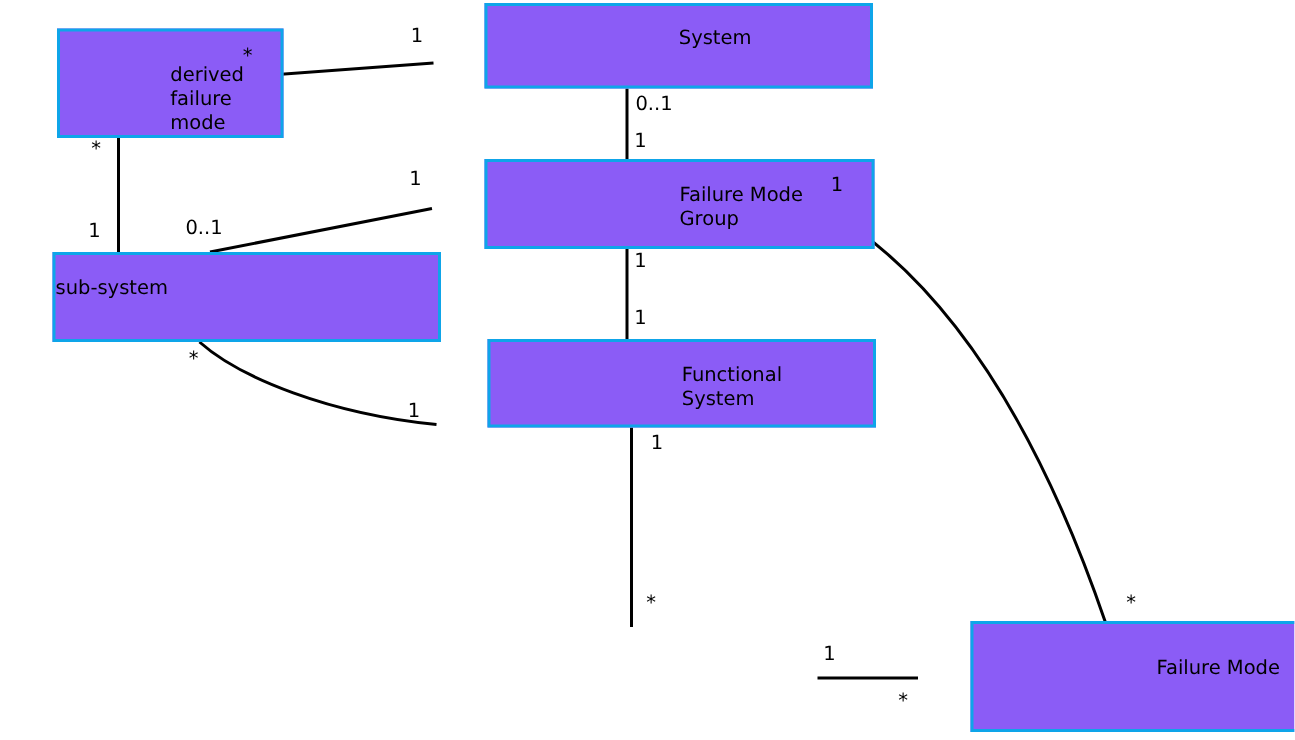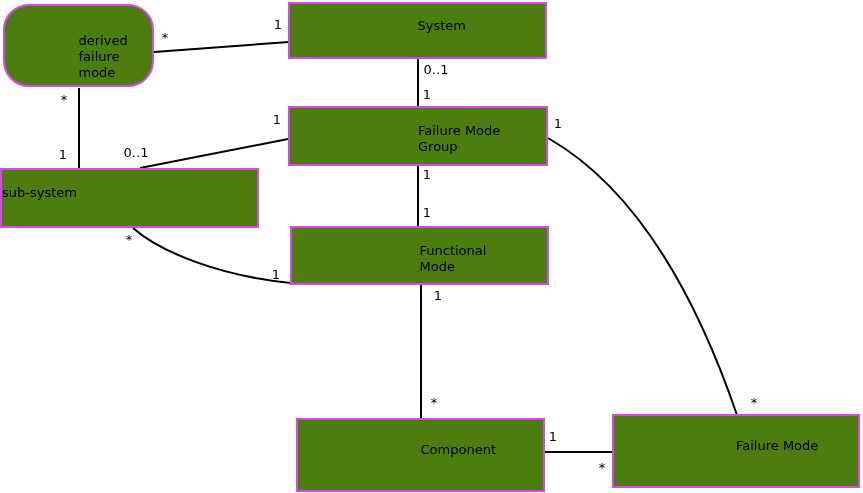--- a/index.html
+++ b/index.html
@@ -18,22 +18,23 @@
   #edge-layer {
     position: absolute;
     left: 0;
     top: 0;
     width: 863px;
     height: 493px;
   }
   .node {
     position: absolute;
     box-sizing: border-box;
-    background: #4d7c0f;
-    border: 2px solid #d946ef;
+    background: #8b5cf6;
+    border: 2px solid #0ea5e9;
+    margin-left: 35px;
   }
   .node-label {
     position: absolute;
     font-size: 13px;
     line-height: 16px;
     color: #000000;
     white-space: pre-line;
   }
   .node-label.from-center {
     left: 50%;
@@ -67,47 +68,44 @@
       <path d="M79 88 L79 168"></path>
       <path d="M288 139 L140 168"></path>
       <path d="M418 166 L418 226"></path>
       <path d="M133 228 C160 252 220 276 291 283"></path>
       <path d="M548 138 Q665 205 737 415"></path>
       <path d="M421 285 L421 418"></path>
       <path d="M545 452 L612 452"></path>
     </g>
   </svg>
 
-  <div class="node" style="left:3px; top:4px; width:151px; height:83px;border-radius:26px;">
+  <div class="node" style="left:3px; top:19px; width:151px; height:73px;">
     <span class="node-label from-center">derived
 failure
 mode</span>
   </div>
 
   <div class="node" style="left:288px; top:2px; width:259px; height:57px;">
     <span class="node-label from-center">System</span>
   </div>
 
   <div class="node" style="left:288px; top:106px; width:260px; height:60px;">
     <span class="node-label from-center">Failure Mode
 Group</span>
   </div>
 
   <div class="node" style="left:0px; top:168px; width:259px; height:60px;">
     <span class="node-label centered">sub-system</span>
   </div>
 
   <div class="node" style="left:290px; top:226px; width:259px; height:59px;">
     <span class="node-label from-center">Functional
-Mode</span>
+System</span>
   </div>
 
-  <div class="node" style="left:296px; top:418px; width:249px; height:74px;">
-    <span class="node-label from-center">Component</span>
-  </div>
 
   <div class="node" style="left:612px; top:414px; width:248px; height:74px;">
     <span class="node-label from-center">Failure Mode</span>
   </div>
 
   <span class="mult" style="left:165px; top:38px;">*</span>
   <span class="mult" style="left:278px; top:25px;">1</span>
 
   <span class="mult" style="left:436px; top:70px;">0..1</span>
   <span class="mult" style="left:427px; top:95px;">1</span>

